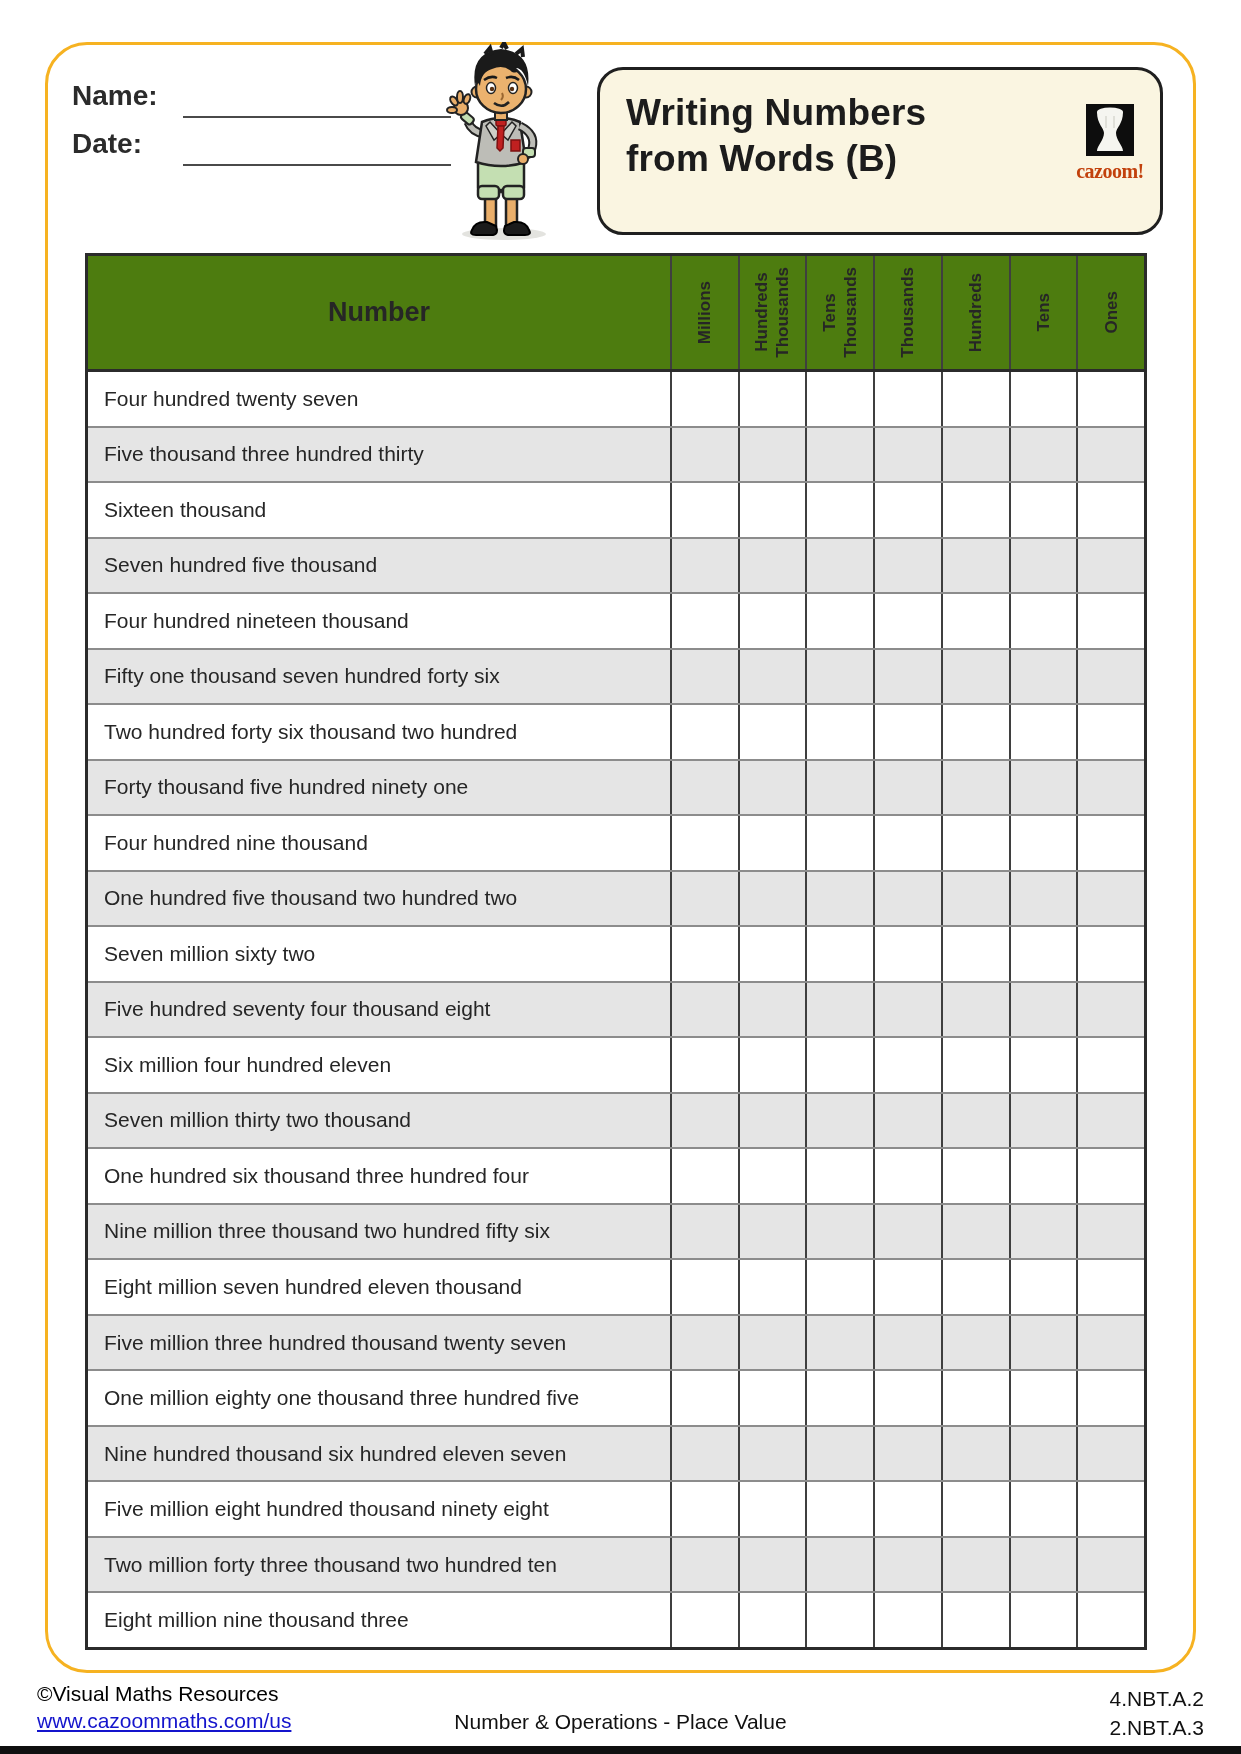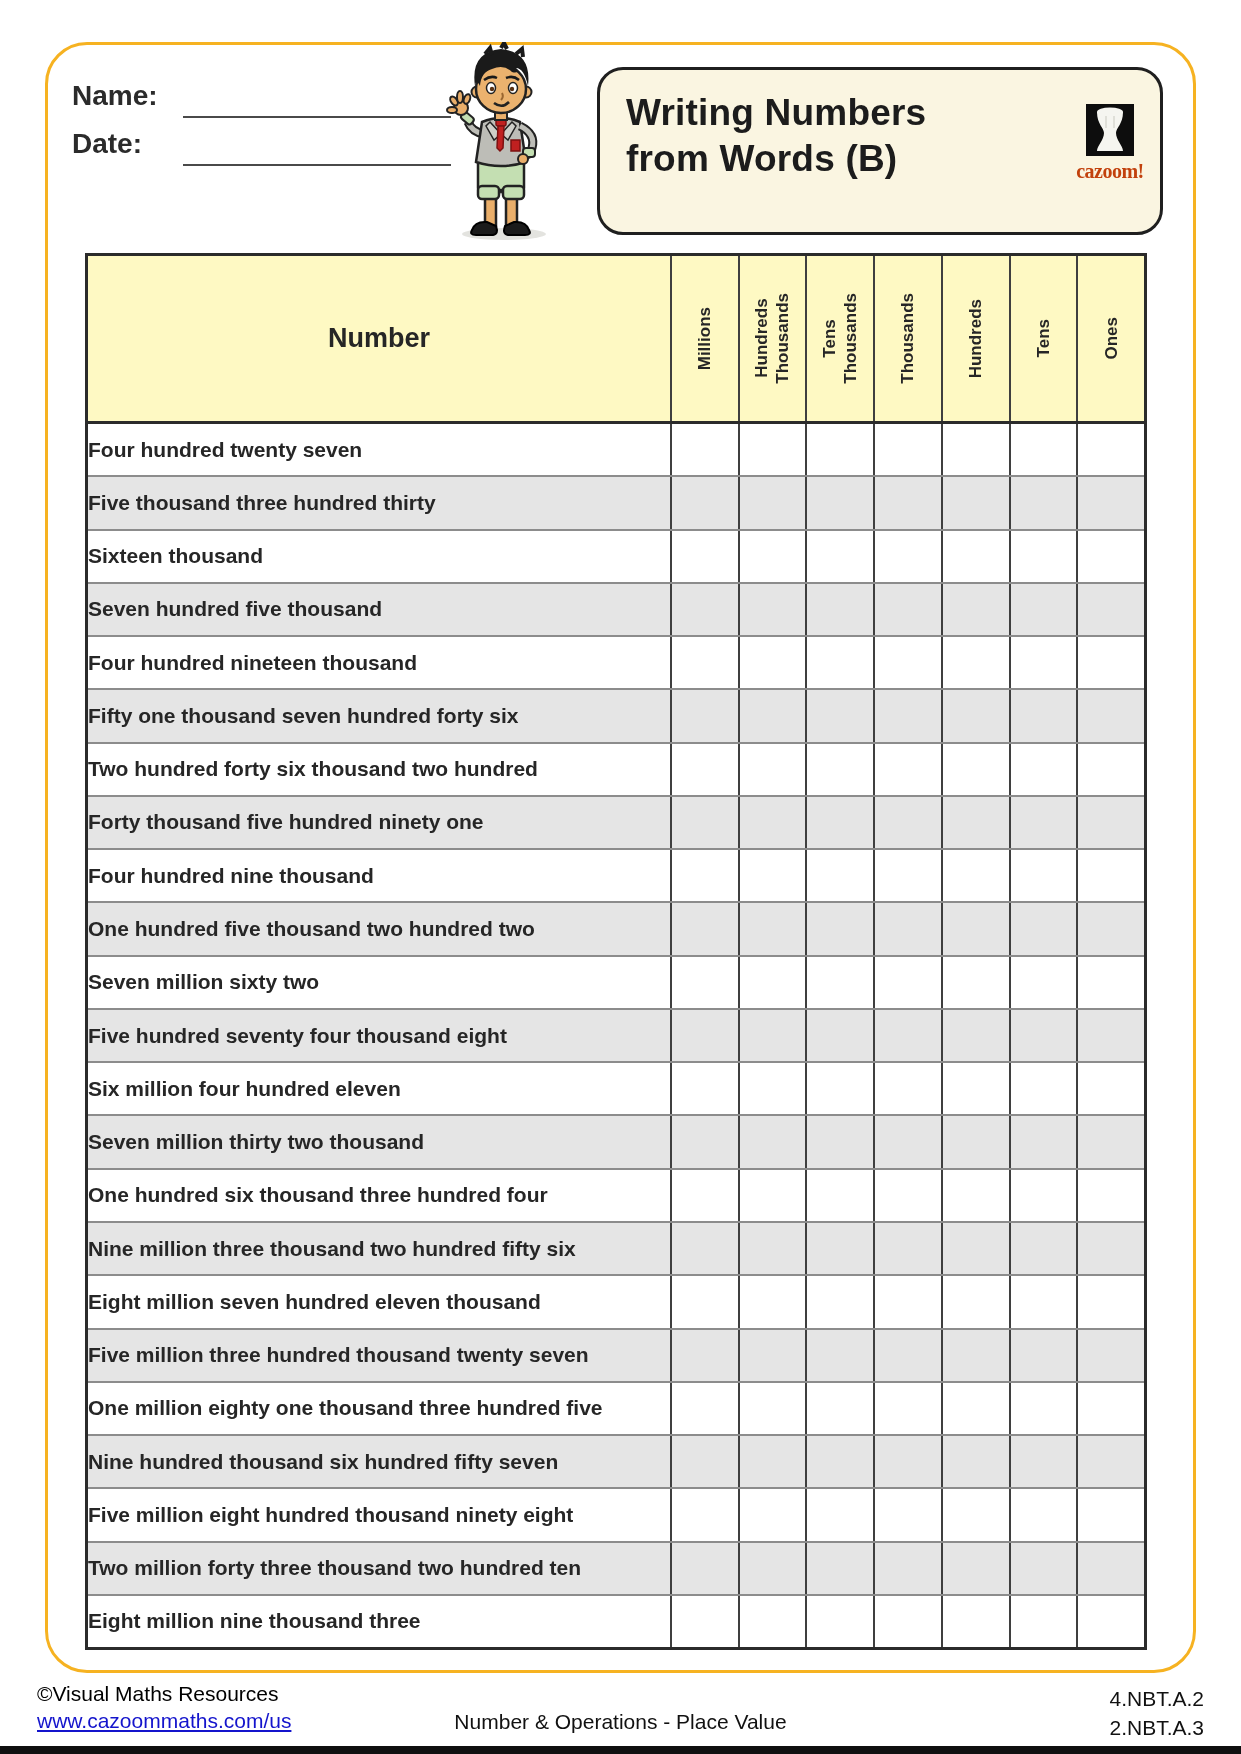--- a/index.html
+++ b/index.html
@@ -48,43 +48,43 @@
 
   
   .wtable {
     position: absolute; left: 85px; top: 253px;
     width: 1062px; height: 1397px;
     border: 3px solid #2b2b2b;
     display: flex; flex-direction: column;
     background: #fff;
   }
   .thead {
-    height: 168px; flex: none;
+    height: 116px; flex: none;
     display: grid; grid-template-columns: 582px repeat(7, 1fr);
-    background: #fef9c3;
+    background: #4d7c0f;
     border-bottom: 3px solid #2b2b2b;
   }
   .hcell { display: flex; align-items: center; justify-content: center; }
   .hcell + .hcell { border-left: 2px solid #3f3f3f; }
   .number-hcell { font-size: 27px; font-weight: bold; color: #262626; }
   .rot {
     writing-mode: vertical-rl; transform: rotate(180deg);
     font-size: 17px; font-weight: bold; line-height: 1.25;
     white-space: pre-line; text-align: center; color: #262626;
   }
   .tbody { flex: 1; display: flex; flex-direction: column; }
   .trow {
     flex: 1; display: grid; grid-template-columns: 582px repeat(7, 1fr);
     background: #ffffff;
   }
   .trow + .trow { border-top: 2px solid #8c8c8c; }
   .trow.alt { background: #e5e5e5; }
   .label-cell {
-    display: flex; align-items: center; 
-    font-size: 21px; font-weight: bold; color: #262626;
+    display: flex; align-items: center; padding-left: 16px;
+    font-size: 21px; font-weight: normal; color: #262626;
   }
   .answer-cell { border-left: 2px solid #3f3f3f; }
 
   
   .footer-copyright { position: absolute; left: 37px; top: 1682px; font-size: 21px; color: #000000; }
   .footer-link { position: absolute; left: 37px; top: 1709px; font-size: 21px; color: #1414CC; text-decoration: underline; cursor: pointer; }
   .footer-topic { position: absolute; left: 0; top: 1710px; width: 100%; text-align: center; font-size: 21px; color: #111; }
   .footer-standards { position: absolute; right: 37px; top: 1684px; text-align: right; font-size: 21px; line-height: 1.4; color: #111; }
   .bottom-bar { position: absolute; left: 0; top: 1746px; width: 100%; height: 8px; background: #101010; }
 </style>
@@ -387,21 +387,21 @@
         <div class="label-cell">One million eighty one thousand three hundred five</div>
         <div class="answer-cell"></div>
         <div class="answer-cell"></div>
         <div class="answer-cell"></div>
         <div class="answer-cell"></div>
         <div class="answer-cell"></div>
         <div class="answer-cell"></div>
         <div class="answer-cell"></div>
       </div>
       <div class="trow alt">
-        <div class="label-cell">Nine hundred thousand six hundred fifty seven</div>
+        <div class="label-cell">Nine hundred thousand six hundred eleven seven</div>
         <div class="answer-cell"></div>
         <div class="answer-cell"></div>
         <div class="answer-cell"></div>
         <div class="answer-cell"></div>
         <div class="answer-cell"></div>
         <div class="answer-cell"></div>
         <div class="answer-cell"></div>
       </div>
       <div class="trow">
         <div class="label-cell">Five million eight hundred thousand ninety eight</div>

